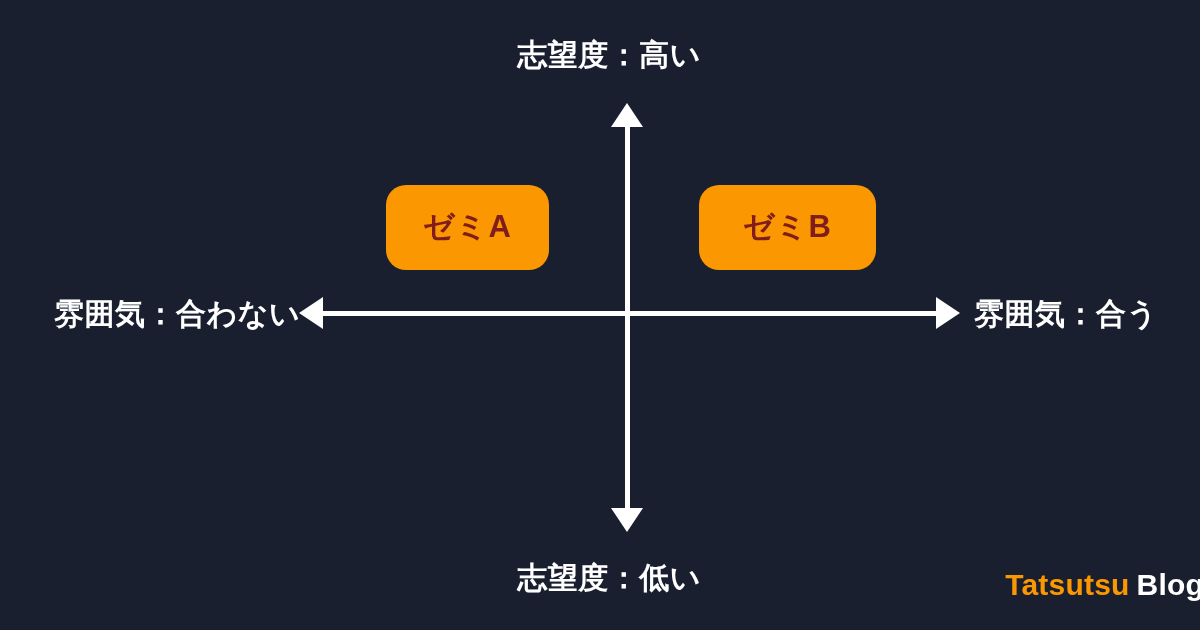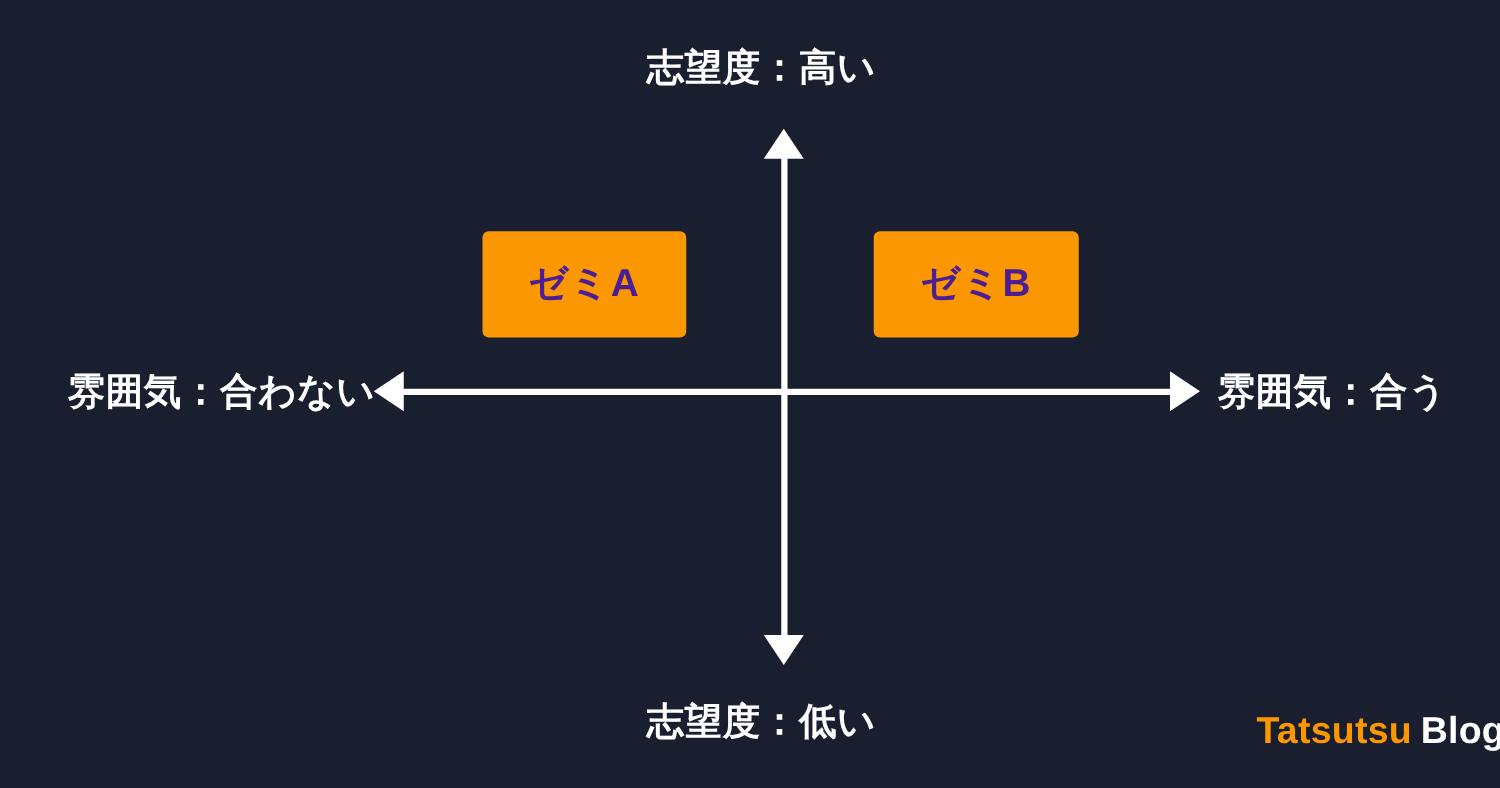--- a/index.html
+++ b/index.html
@@ -106,38 +106,38 @@
     text-align: right;
   }
 
   
   .item-card {
     position: absolute;
     display: flex;
     align-items: center;
     justify-content: center;
     background: #fb9700;
-    border-radius: 5px;
-    color: #4c1d95;
+    border-radius: 20px;
+    color: #7f1d1d;
     font-size: 31px;
     font-weight: bold;
     letter-spacing: 1px;
     box-sizing: border-box;
     padding-bottom: 2px;
   }
   #item-card-0 {
     left: 386px;
     top: 185px;
     width: 163px;
     height: 85px;
   }
   #item-card-1 {
     left: 699px;
     top: 185px;
-    width: 164px;
+    width: 177px;
     height: 85px;
   }
 
   
   #watermark {
     position: absolute;
     right: 30px;
     top: 570px;
     font-size: 30px;
     font-weight: bold;

